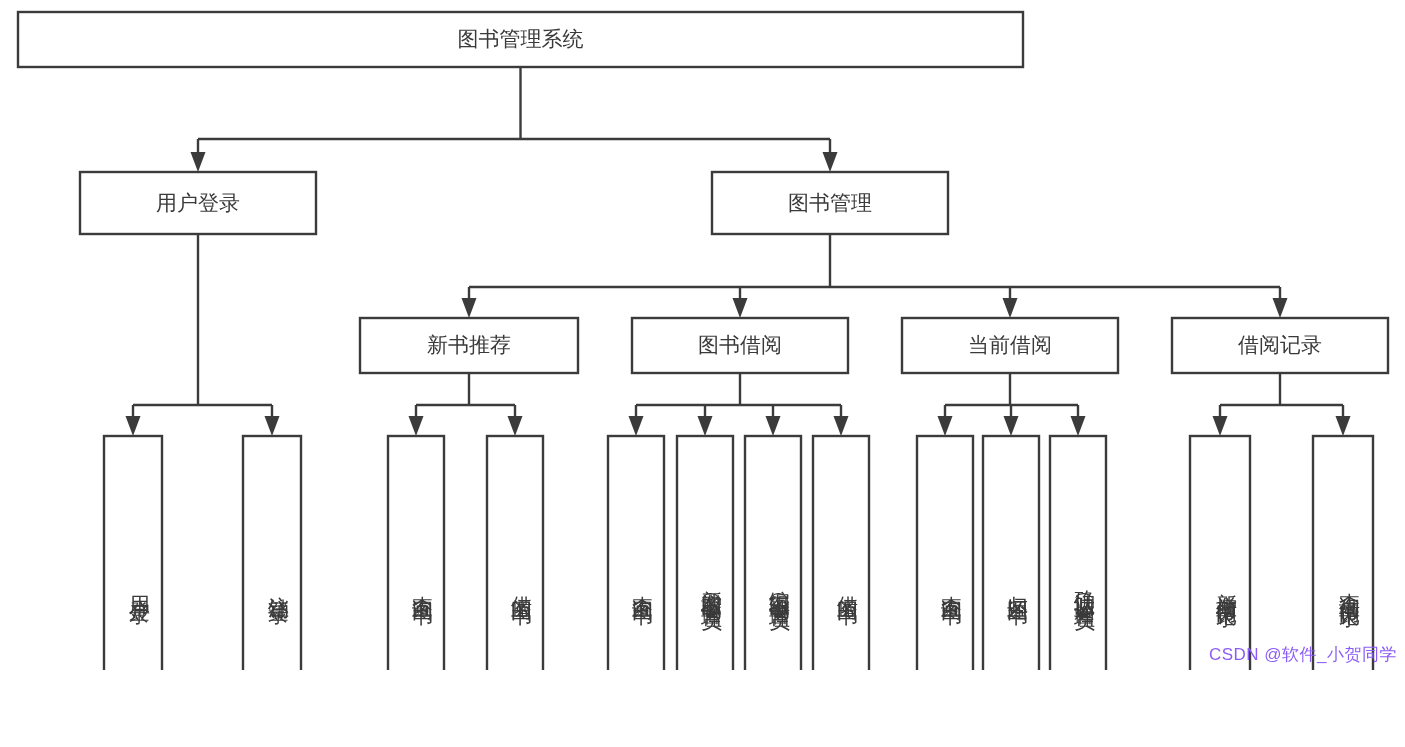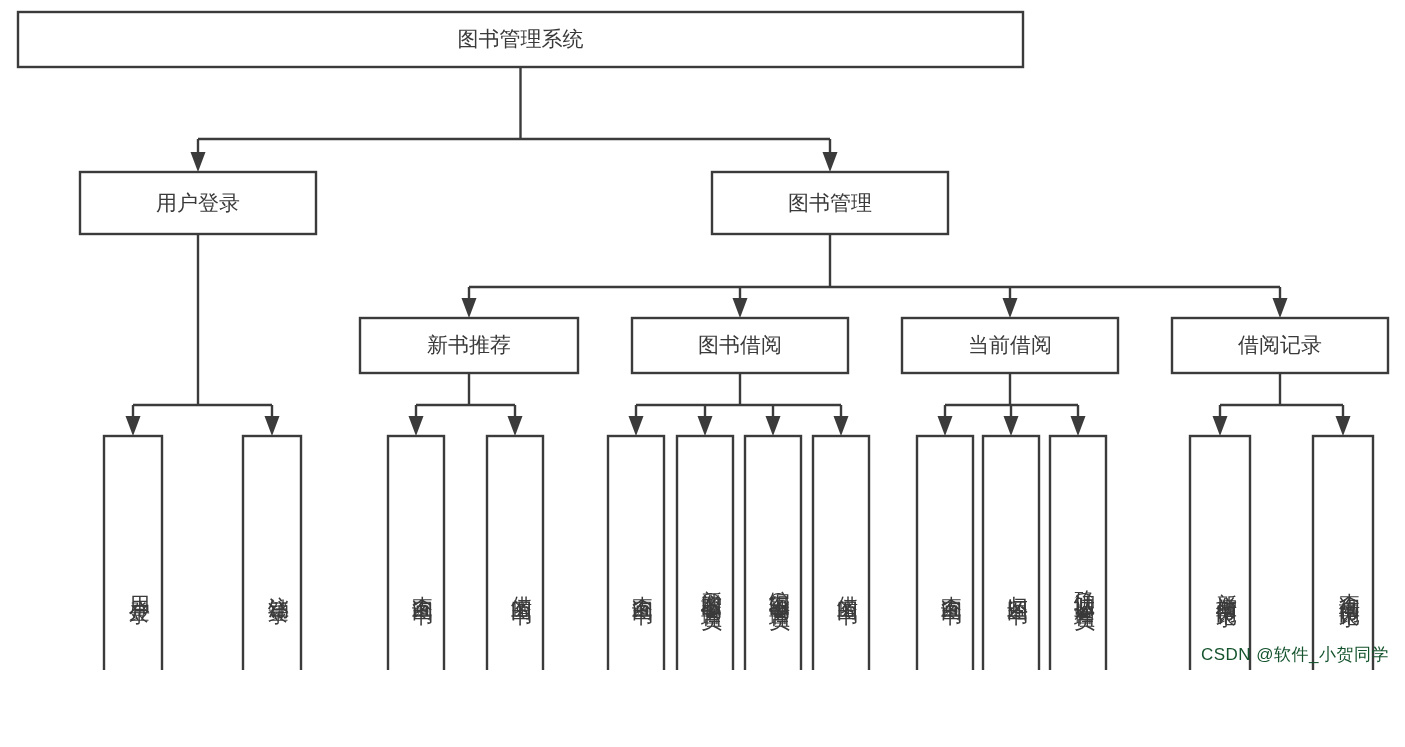--- a/index.html
+++ b/index.html
@@ -50,23 +50,23 @@
     fill: #3a3a3a;
     font-family: "Liberation Sans", "DejaVu Sans", sans-serif;
     font-size: 21px;
     text-anchor: middle;
     writing-mode: vertical-rl;
     glyph-orientation-vertical: 0;
     letter-spacing: 3px;
   }
   .watermark-text {
     position: absolute;
-    right: 16px;
+    right: 8px;
     bottom: 4px;
-    color: #14532d;
+    color: #8b5cf6;
     font-size: 17px;
     font-family: "Liberation Sans", "DejaVu Sans", sans-serif;
     letter-spacing: 0.5px;
     user-select: none;
     pointer-events: none;
   }
 </style>
 </head>
 <body>
 

